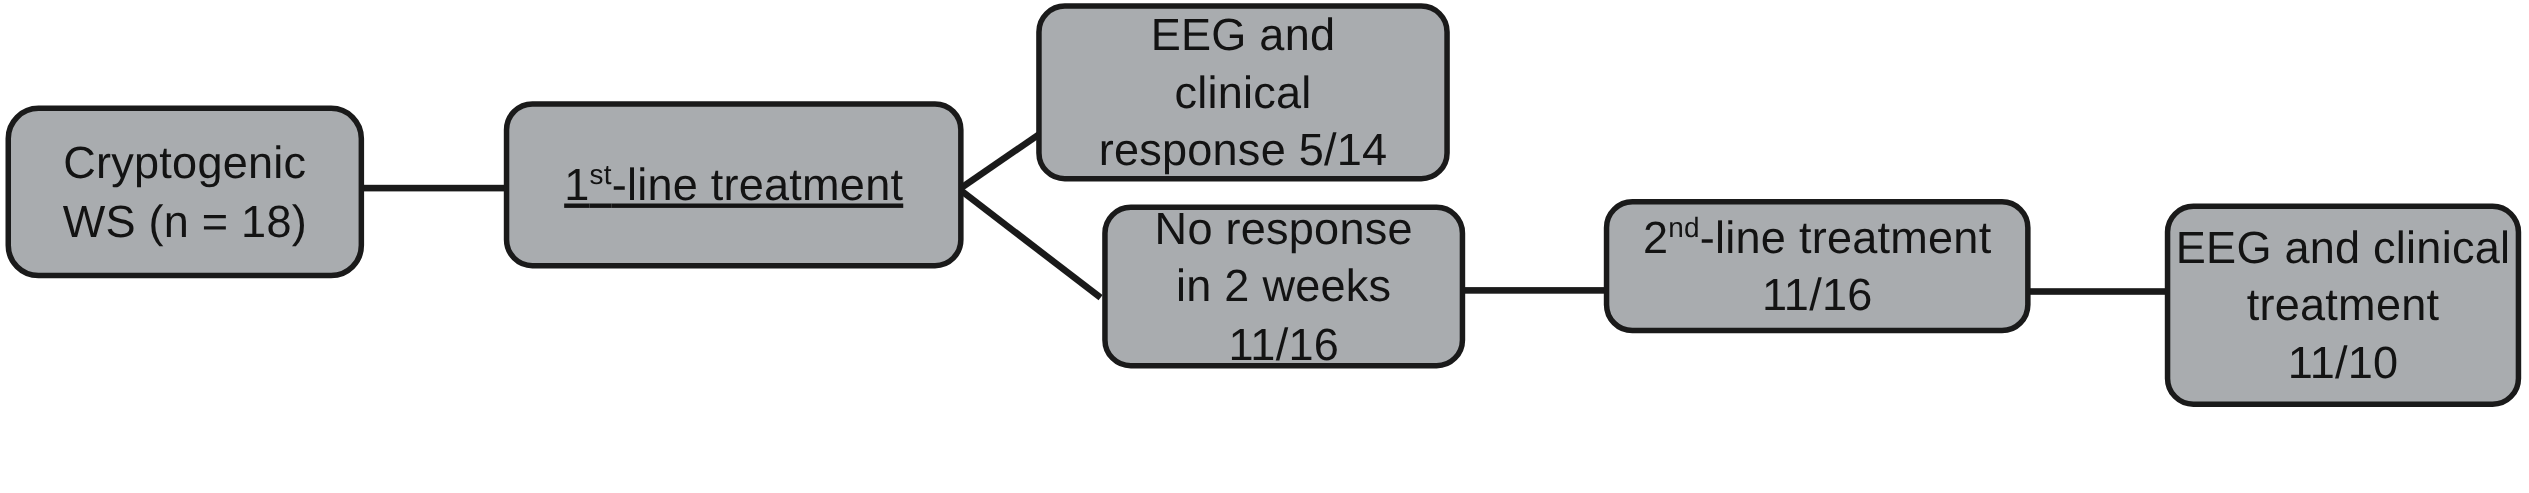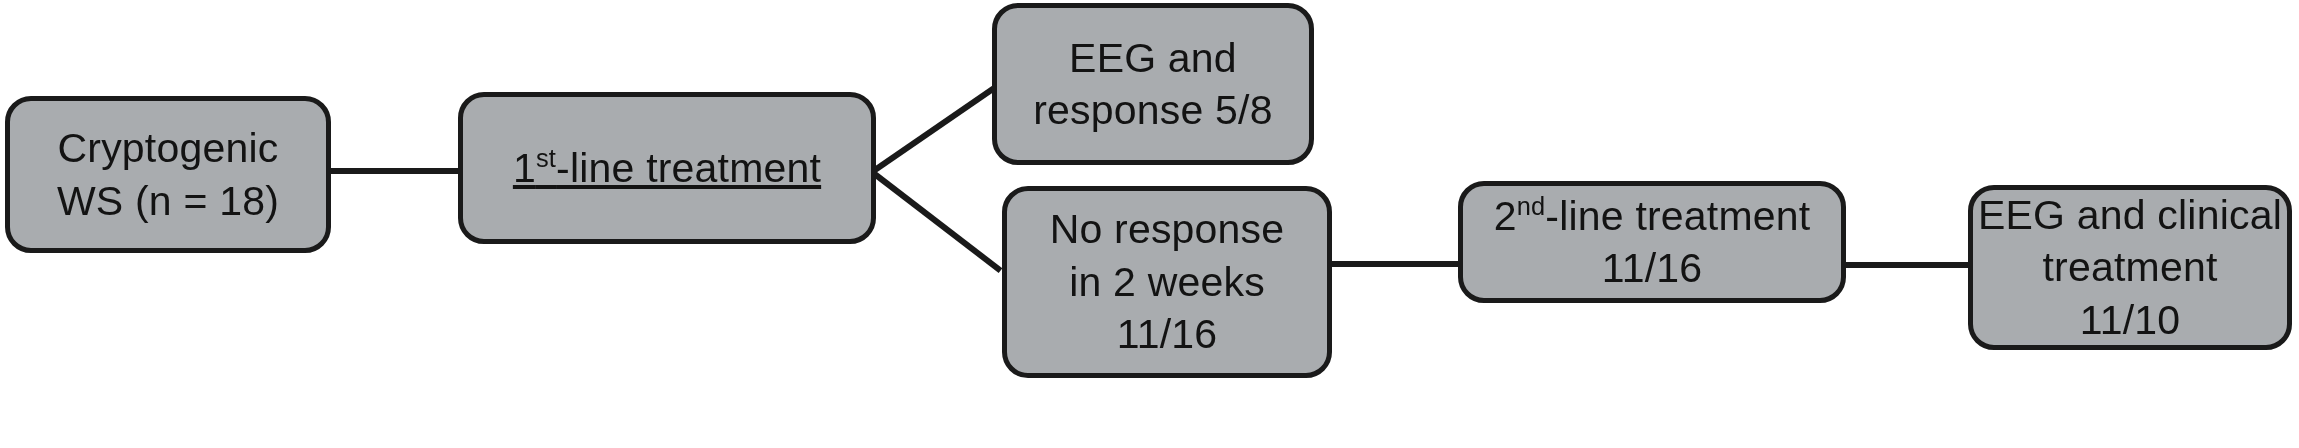--- a/index.html
+++ b/index.html
@@ -56,38 +56,39 @@
 </style>
 </head>
 <body>
 
 <div id="canvas">
     <div class="connector h" style="left: 326px; top: 168px; width: 136px;"></div>
     <div class="connector diag" style="left: 872px; top: 169px; width: 158px; transform: rotate(-34.5deg);"></div>
     <div class="connector diag" style="left: 872px; top: 169px; width: 162px; transform: rotate(37.5deg);"></div>
     <div class="connector h" style="left: 1328px; top: 261px; width: 134px;"></div>
     <div class="connector h" style="left: 1842px; top: 262px; width: 130px;"></div>
-    <div class="node" style="left: 5px; top: 96px; width: 326px; height: 157px;">
+    <div class="node" style="left: 5px; top: 96px; width: 326px; height: 157px; border-radius: 30px;">
       <span class="line">Cryptogenic</span>
       <span class="line">WS (n = 18)</span>
     </div>
     <div class="node" style="left: 458px; top: 92px; width: 418px; height: 152px; text-decoration: underline;">
       <span class="line"><span>1</span><sup>st</sup><span>-line treatment</span></span>
     </div>
-    <div class="node" style="left: 992px; top: 3px; width: 322px; height: 162px;">
+    <div class="node" style="left: 942px; top: 3px; width: 376px; height: 162px;">
       <span class="line">EEG and</span>
-      <span class="line">response 5/8</span>
+      <span class="line">clinical</span>
+      <span class="line">response 5/14</span>
     </div>
-    <div class="node" style="left: 1002px; top: 186px; width: 330px; height: 192px;">
+    <div class="node" style="left: 1002px; top: 186px; width: 330px; height: 149px;">
       <span class="line">No response</span>
       <span class="line">in 2 weeks</span>
       <span class="line">11/16</span>
     </div>
     <div class="node" style="left: 1458px; top: 181px; width: 388px; height: 122px;">
       <span class="line"><span>2</span><sup>nd</sup><span>-line treatment</span></span>
       <span class="line"><span>11/16</span></span>
     </div>
-    <div class="node" style="left: 1968px; top: 185px; width: 324px; height: 165px;">
+    <div class="node" style="left: 1968px; top: 185px; width: 324px; height: 185px;">
       <span class="line">EEG and clinical</span>
       <span class="line">treatment</span>
       <span class="line">11/10</span>
     </div>
   </div>
 
 </body></html>

